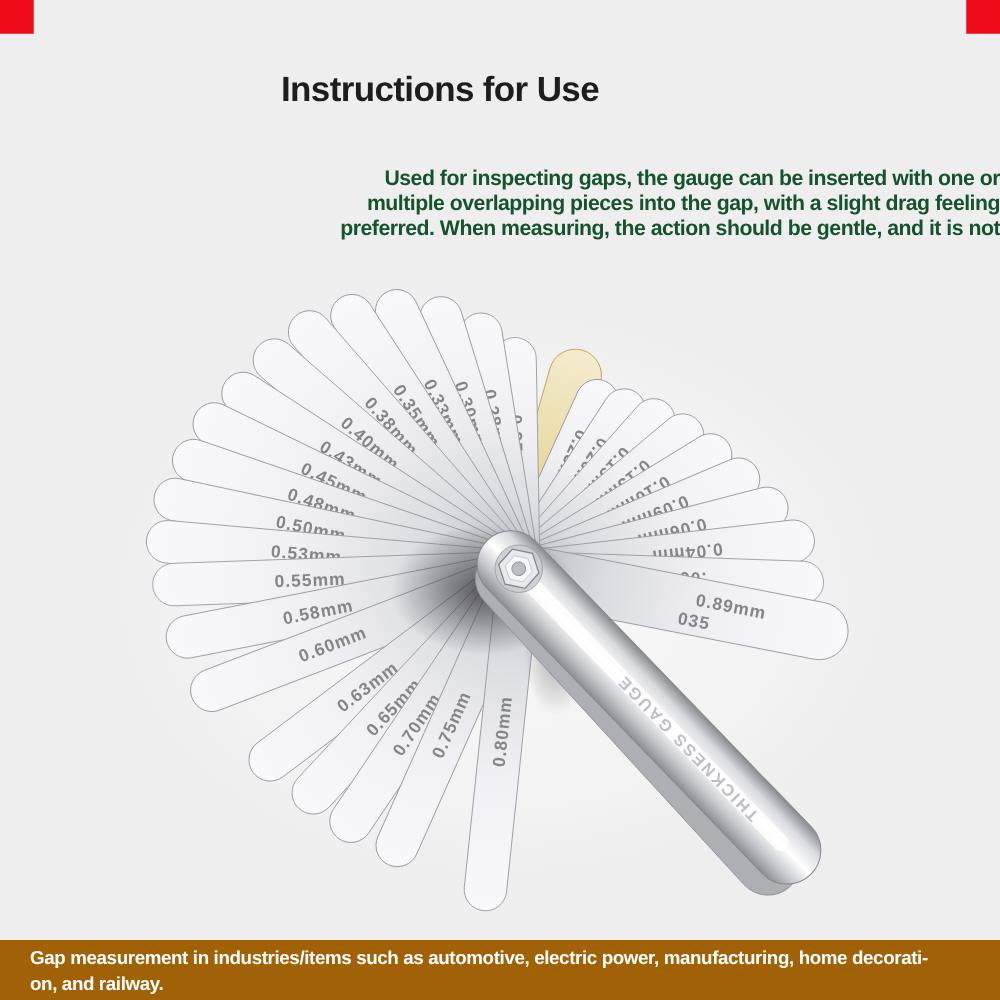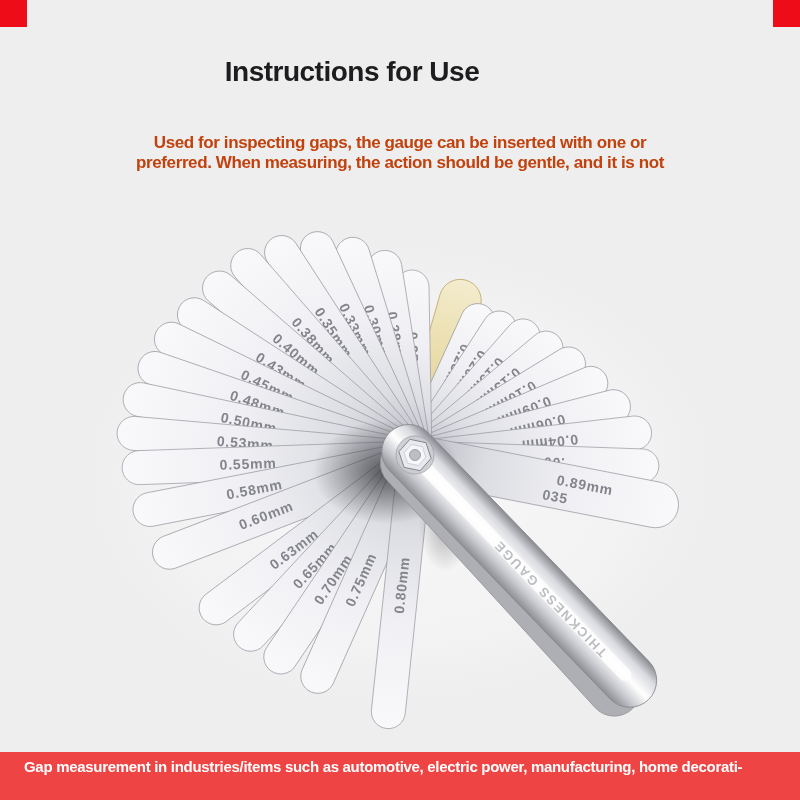--- a/index.html
+++ b/index.html
@@ -9,22 +9,22 @@
     background:#eeeeee;
   }
   .corner{position:absolute;top:0;width:27px;height:27px;}
   .corner.left{left:0;}
   .corner.right{right:0;}
   .title{
     position:absolute;top:37px;left:0;width:704px;text-align:center;
     font-size:28px;font-weight:700;letter-spacing:-0.5px;color:#1d1d1f;
   }
   .desc{
-    position:absolute;top:133px;left:0;width:800px;text-align:center;
-    font-size:17px;font-weight:700;letter-spacing:-0.4px;color:#c2410c;
+    position:absolute;top:133px;left:0;width:800px;text-align:right;
+    font-size:17px;font-weight:700;letter-spacing:-0.4px;color:#14532d;
     line-height:20px;
   }
   .desc div{white-space:nowrap;}
   .photo{position:absolute;left:0;top:230px;width:800px;height:520px;}
   .photo svg{display:block;width:800px;height:520px;}
   .blade-label{
     font-family:"Liberation Sans","DejaVu Sans",sans-serif;
     font-size:14px;font-weight:700;letter-spacing:0.8px;
     fill:#84848c;text-anchor:middle;
   }
@@ -44,20 +44,21 @@
 </head>
 <body style="background: rgb(238, 238, 238);">
 
 <div class="corner left" style="background: rgb(238, 12, 24);"></div>
 <div class="corner right" style="background: rgb(238, 12, 24);"></div>
 
 <h1 class="title">Instructions for Use</h1>
 
 <div class="desc">
   <div>Used for inspecting gaps, the gauge can be inserted with one or</div>
+  <div>multiple overlapping pieces into the gap, with a slight drag feeling</div>
   <div>preferred. When measuring, the action should be gentle, and it is not</div>
 </div>
 
 <figure class="photo" style="margin:0;">
   <svg id="gauge" viewBox="0 230 800 520" xmlns="http://www.w3.org/2000/svg">
       <defs>
         <radialGradient id="glow">
           <stop offset="0" stop-color="#fafafa" stop-opacity="0.95"></stop>
           <stop offset="0.7" stop-color="#f5f5f5" stop-opacity="0.6"></stop>
           <stop offset="1" stop-color="#f0f0f0" stop-opacity="0"></stop>
@@ -222,17 +223,18 @@
       </g>
       <g>
         <circle cx="415" cy="455" r="19" fill="#caccd2" stroke="#9b9ca2" stroke-width="0.8" opacity="0.9"></circle>
         <polygon points="431.1,458.4 420.1,470.7 404.0,467.3 398.9,451.6 409.9,439.3 426.0,442.7" fill="#e8e9ee" stroke="#85868c" stroke-width="1"></polygon>
         <polygon points="425.8,457.3 418.4,465.5 407.6,463.2 404.2,452.7 411.6,444.5 422.4,446.8" fill="#f6f7fa" stroke="#b9bac0" stroke-width="0.6"></polygon>
         <circle cx="415" cy="455" r="5.5" fill="#bcbec6" stroke="#8f9096" stroke-width="0.8"></circle>
       </g>
     </svg>
 </figure>
 
-<div class="footer" style="background: #ef4444; color: rgb(255, 255, 255);">
+<div class="footer" style="background: #a16207; color: rgb(255, 255, 255);">
   <div class="lines">
     <div>Gap measurement in industries/items such as automotive, electric power, manufacturing, home decorati-</div>
+    <div>on, and railway.</div>
   </div>
 </div>
 
 </body></html>

